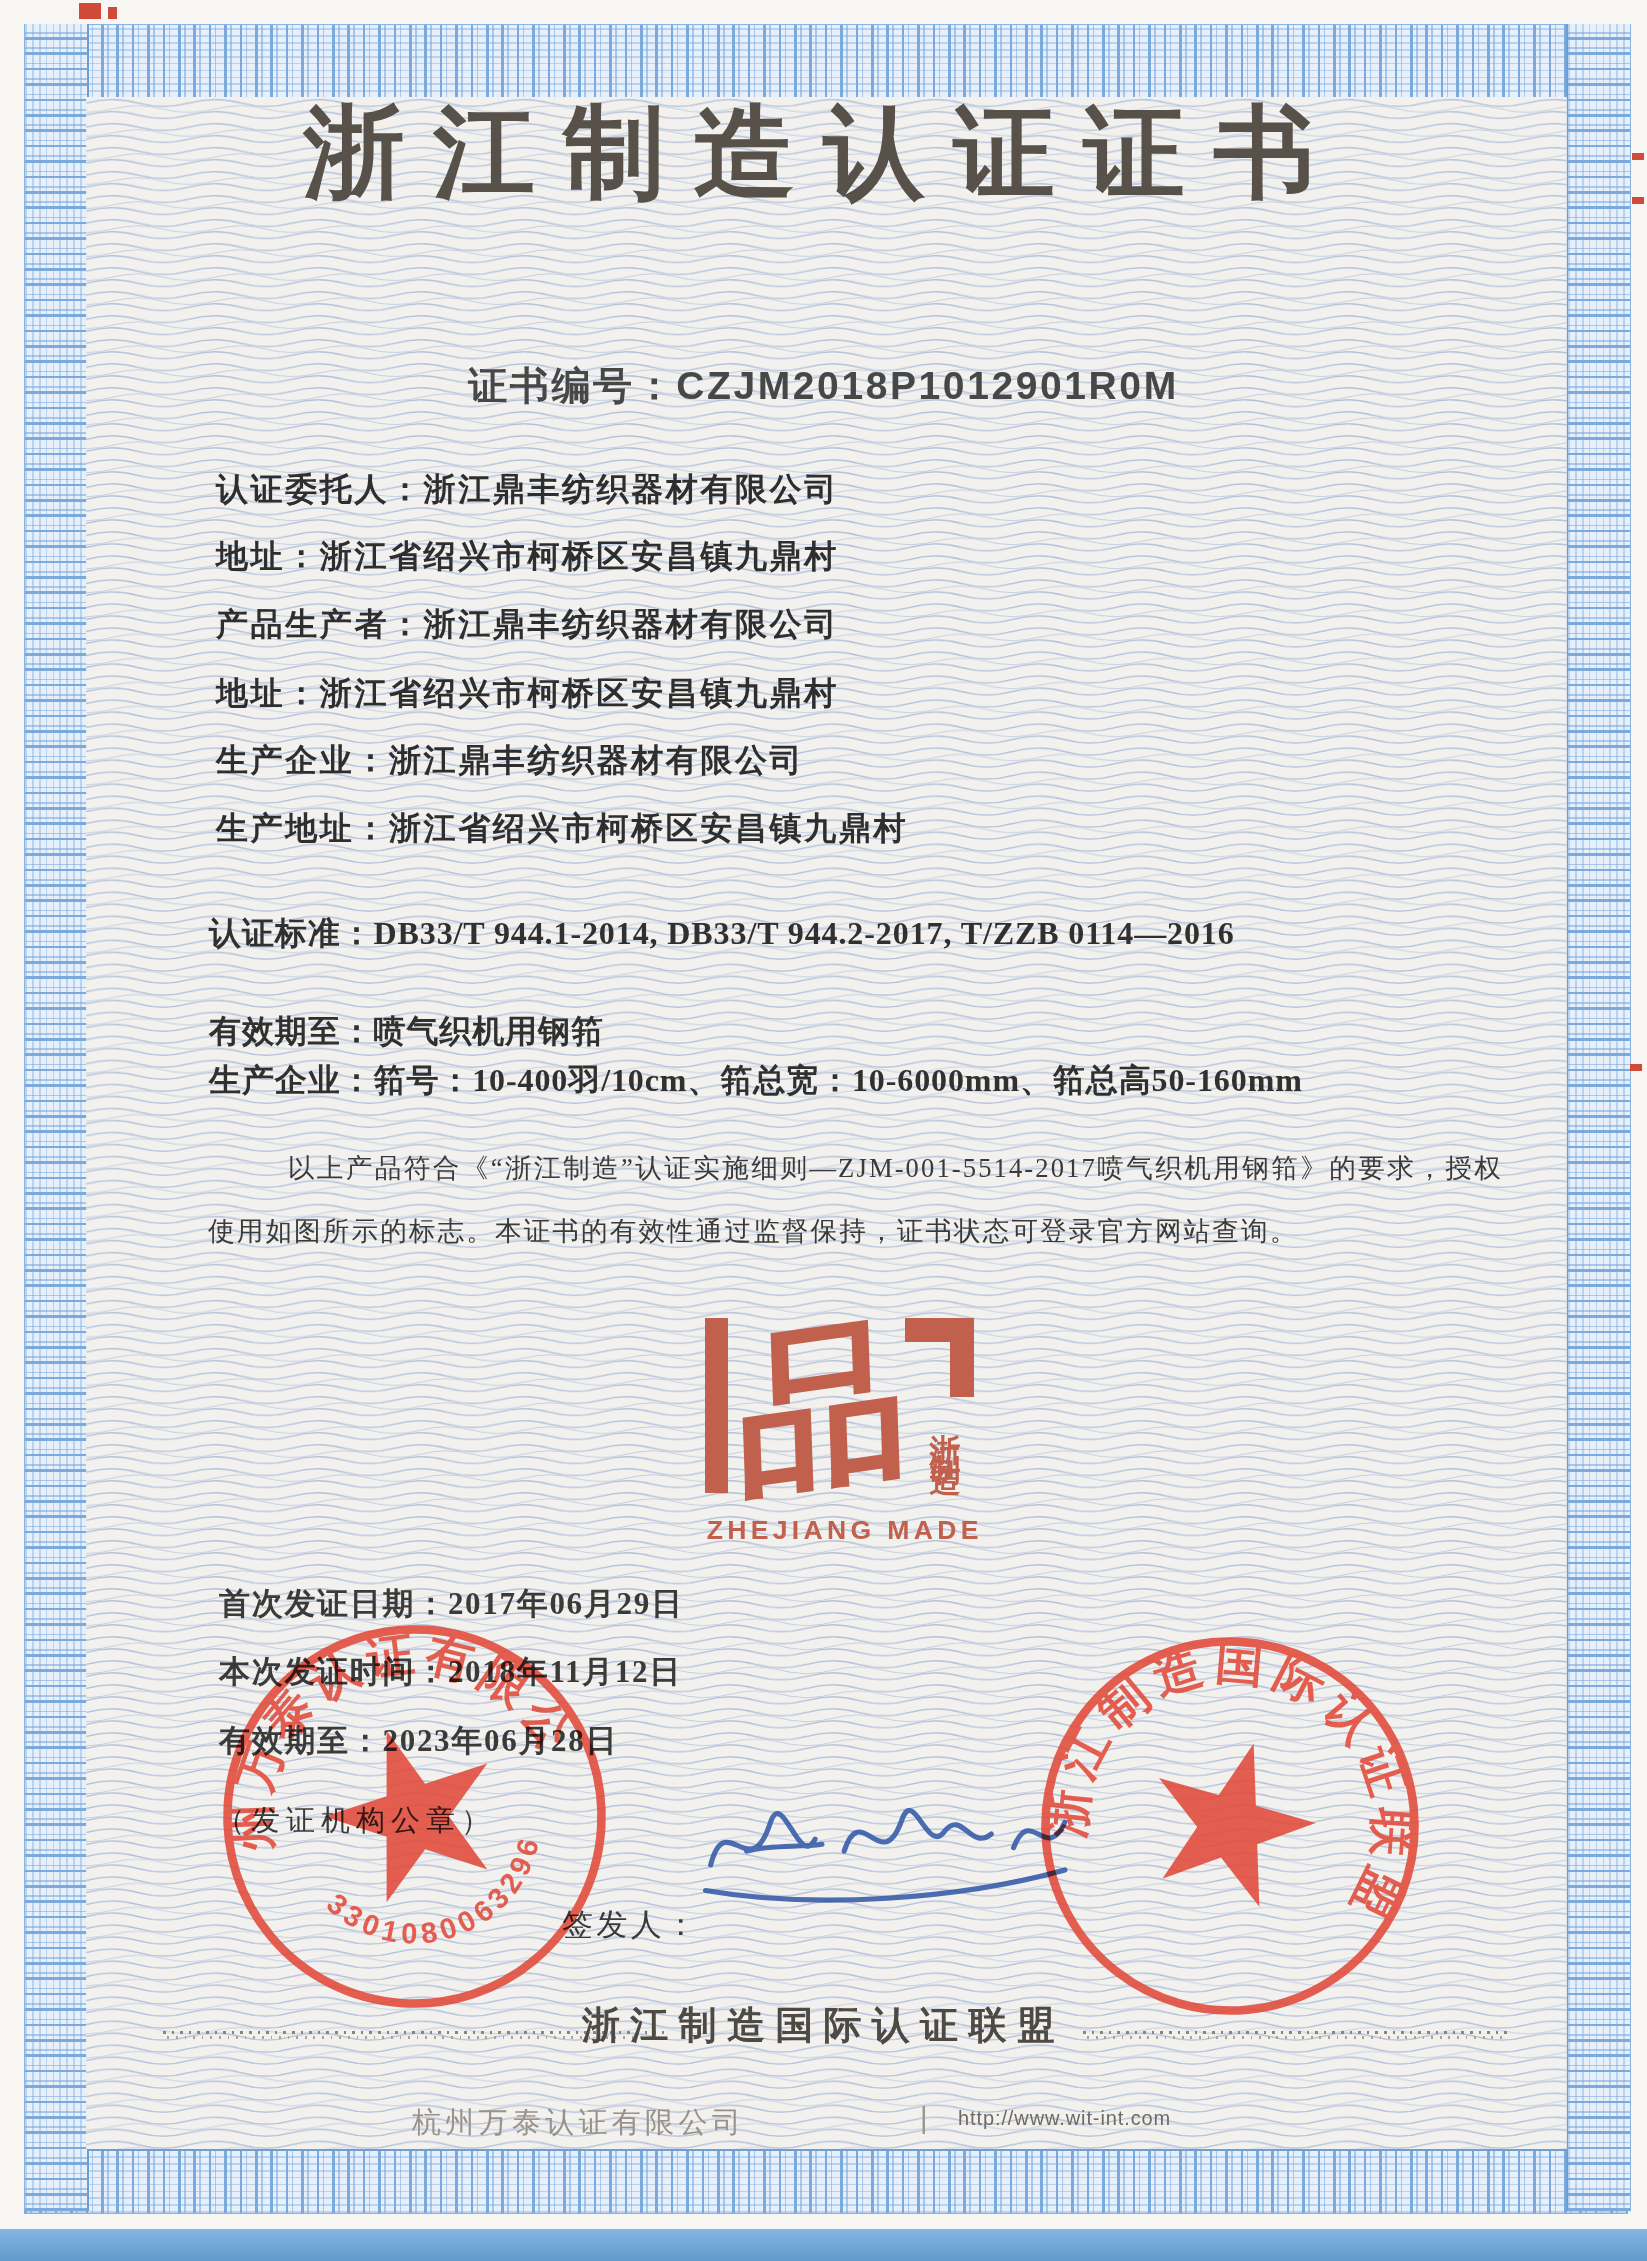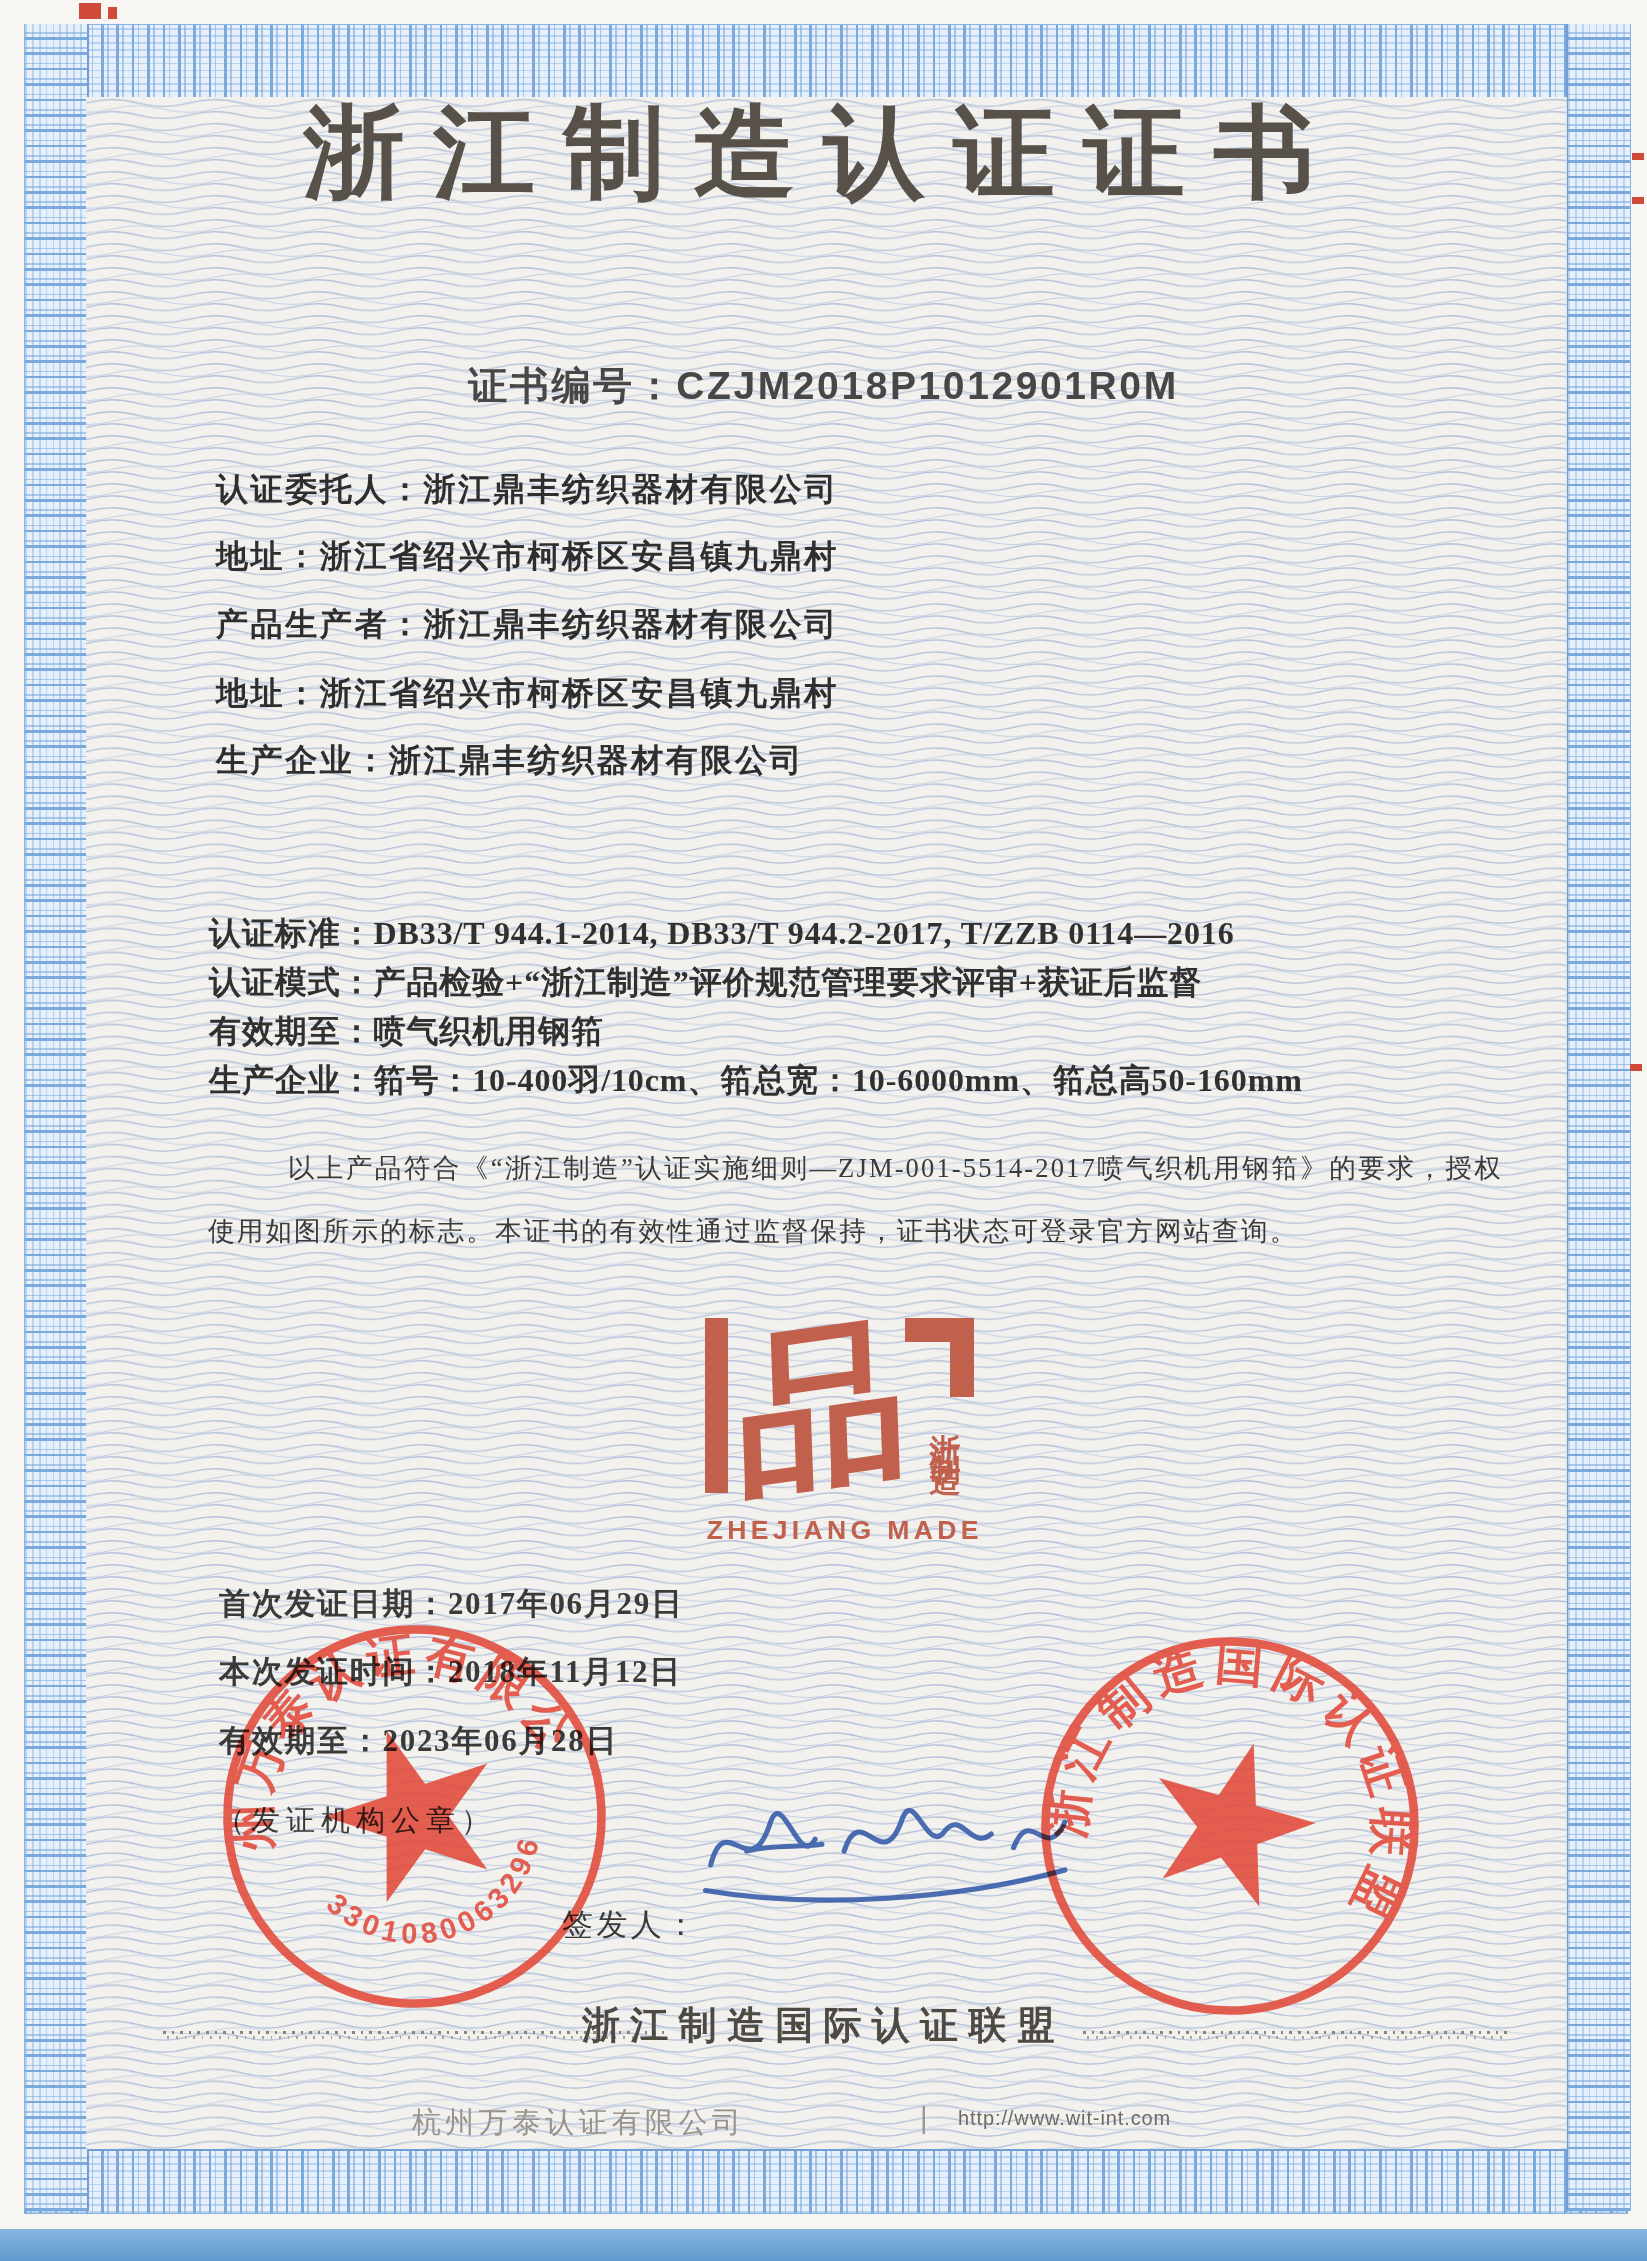--- a/index.html
+++ b/index.html
@@ -112,23 +112,23 @@
 
     <div class="title">浙江制造认证证书</div>
 
     <div class="certline"><span>证书编号：</span><span>CZJM2018P1012901R0M</span></div>
 
     <div class="fieldrow" style="top:468px;"><span>认证委托人：</span><span>浙江鼎丰纺织器材有限公司</span></div>
     <div class="fieldrow" style="top:535px;"><span>地址：</span><span>浙江省绍兴市柯桥区安昌镇九鼎村</span></div>
     <div class="fieldrow" style="top:603px;"><span>产品生产者：</span><span>浙江鼎丰纺织器材有限公司</span></div>
     <div class="fieldrow" style="top:672px;"><span>地址：</span><span>浙江省绍兴市柯桥区安昌镇九鼎村</span></div>
     <div class="fieldrow" style="top:739px;"><span>生产企业：</span><span>浙江鼎丰纺织器材有限公司</span></div>
+    <div class="fieldrow" style="top:807px;"><span>生产地址：</span><span>浙江省绍兴市柯桥区安昌镇九鼎村</span></div>
 
     <div class="specrow" style="top:912px;"><span>认证标准：</span><span>DB33/T 944.1-2014, DB33/T 944.2-2017, T/ZZB 0114—2016</span></div>
-    <div class="specrow" style="top:961px;"><span>认证模式：</span><span>产品检验+“浙江制造”评价规范管理要求评审+获证后监督</span></div>
     <div class="specrow" style="top:1010px;"><span>有效期至：</span><span>喷气织机用钢筘</span></div>
     <div class="specrow" style="top:1059px;"><span>生产企业：</span><span>筘号：10-400羽/10cm、筘总宽：10-6000mm、筘总高50-160mm</span></div>
 
     <div class="statement">以上产品符合《“浙江制造”认证实施细则—ZJM-001-5514-2017喷气织机用钢筘》的要求，授权使用如图所示的标志。本证书的有效性通过监督保持，证书状态可登录官方网站查询。</div>
 
     <div class="logo">
       <div class="bar-left"></div>
       <div class="corner-h"></div>
       <div class="corner-v"></div>
       <div class="glyph">品</div>

